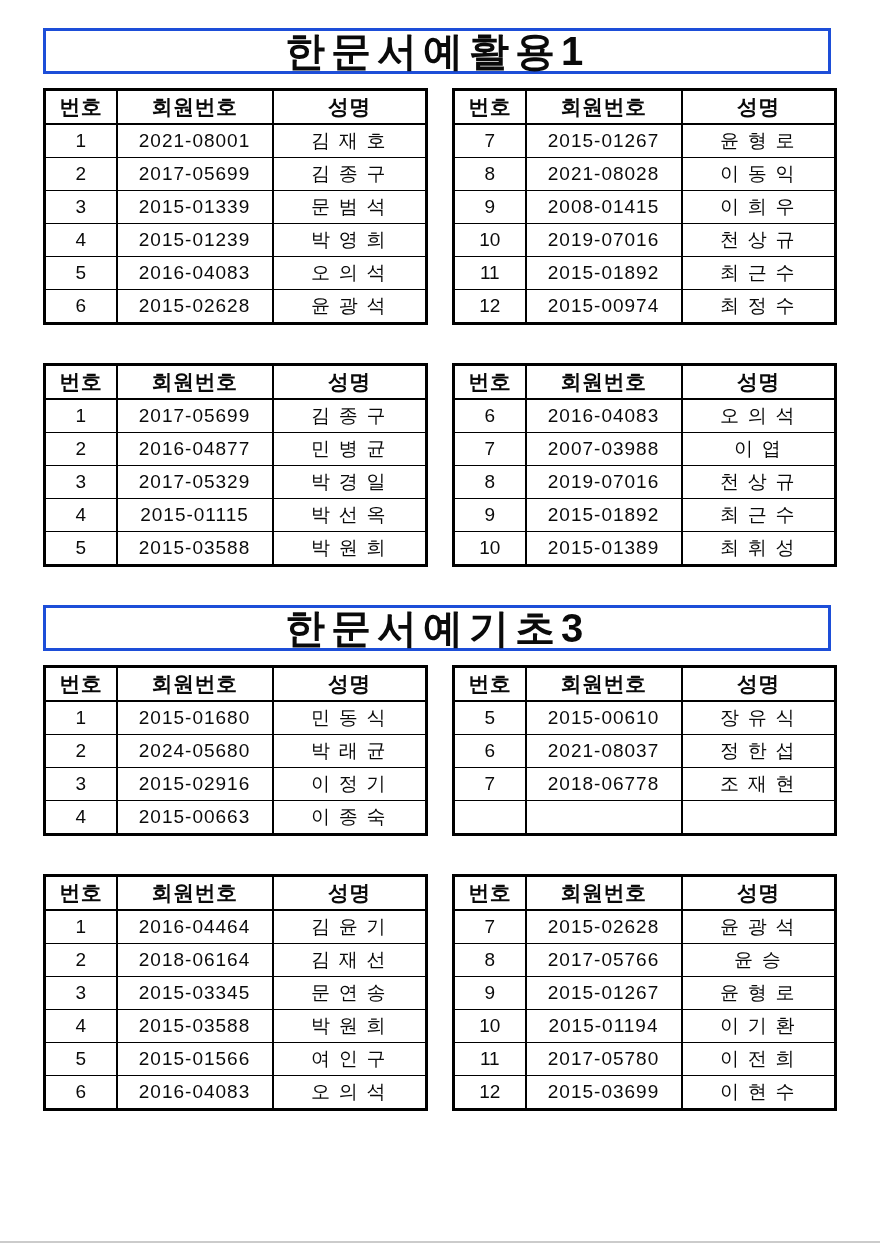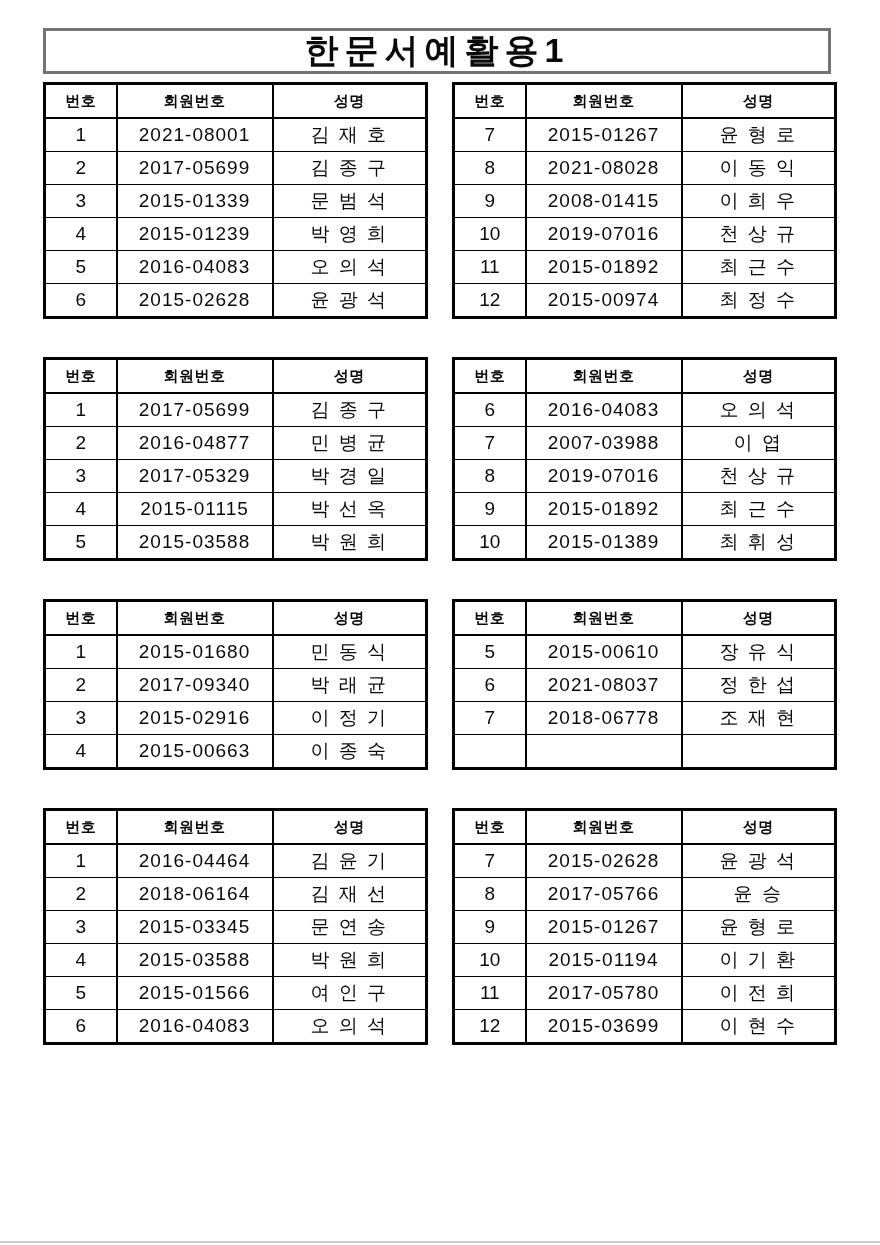--- a/index.html
+++ b/index.html
@@ -6,49 +6,49 @@
   body {
     width: 880px; height: 1245px;
     background: #ffffff;
     font-family: "Liberation Sans", sans-serif;
     color: #0a0a0a;
   }
   .sheet { position: relative; width: 880px; height: 1245px; overflow: hidden; background: #ffffff; }
   .content { position: absolute; left: 43px; top: 28px; width: 788px; }
   .section { margin-bottom: 38px; }
   .title-box {
-    border: 3px solid #737373;
+    border: 3px solid #1d4ed8;
     height: 40px;
     display: flex; align-items: center; justify-content: center;
-    font-weight: bold; font-size: 34px; letter-spacing: 6px;
-    margin-bottom: 8px;
+    font-weight: bold; font-size: 40px; letter-spacing: 6px;
+    margin-bottom: 14px;
   }
   .tables-row { display: flex; gap: 24px; }
   table.roster {
     border-collapse: collapse;
     width: 382px;
     table-layout: fixed;
     border: 3px solid #000;
   }
   table.roster th {
     border: 2px solid #000;
-    font-size: 15px; font-weight: bold;
+    font-size: 21px; font-weight: bold;
     height: 32px; text-align: center;
     letter-spacing: 0.5px;
     padding: 0;
   }
   table.roster td {
     border-top: 1px solid #000; border-bottom: 1px solid #000;
     border-left: 2px solid #000; border-right: 2px solid #000;
     font-size: 19px; text-align: center;
     height: 32px; padding: 0;
     white-space: nowrap;
   }
   td.c-member { letter-spacing: 1px; }
-  td.c-name  { letter-spacing: 2px; }
+  td.c-name  { letter-spacing: 2px; font-family: Liberation Serif, serif; }
   .page-edge {
     position: absolute; left: 0; right: 0; bottom: 2px;
     height: 2px; background: #cbcbcb;
   }
 </style>
 </head>
 <body>
 
 <div class="sheet">
   <div class="content" id="sections-root">
@@ -229,20 +229,21 @@
               <tr>
                 <td class="c-no">10</td>
                 <td class="c-member">2015-01389</td>
                 <td class="c-name">최 휘 성</td>
               </tr>
             </tbody>
           </table>
         </div>
       </div>
       <div class="section">
+        <div class="title-box">한문서예기초3</div>
         <div class="tables-row">
           <table class="roster">
             <colgroup>
               <col style="width:72px">
               <col style="width:156px">
               <col style="width:154px">
             </colgroup>
             <thead>
               <tr>
                 <th>번호</th>
@@ -251,21 +252,21 @@
               </tr>
             </thead>
             <tbody>
               <tr>
                 <td class="c-no">1</td>
                 <td class="c-member">2015-01680</td>
                 <td class="c-name">민 동 식</td>
               </tr>
               <tr>
                 <td class="c-no">2</td>
-                <td class="c-member">2017-09340</td>
+                <td class="c-member">2024-05680</td>
                 <td class="c-name">박 래 균</td>
               </tr>
               <tr>
                 <td class="c-no">3</td>
                 <td class="c-member">2015-02916</td>
                 <td class="c-name">이 정 기</td>
               </tr>
               <tr>
                 <td class="c-no">4</td>
                 <td class="c-member">2015-00663</td>

